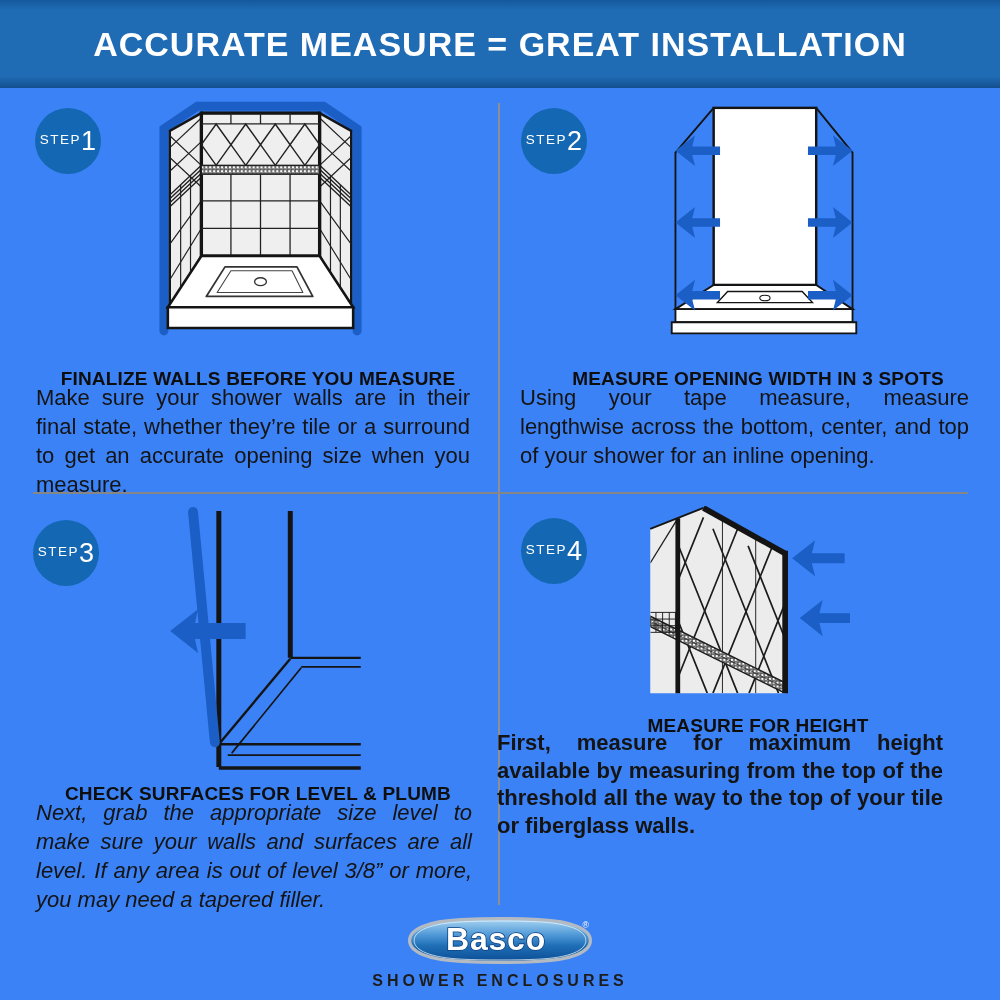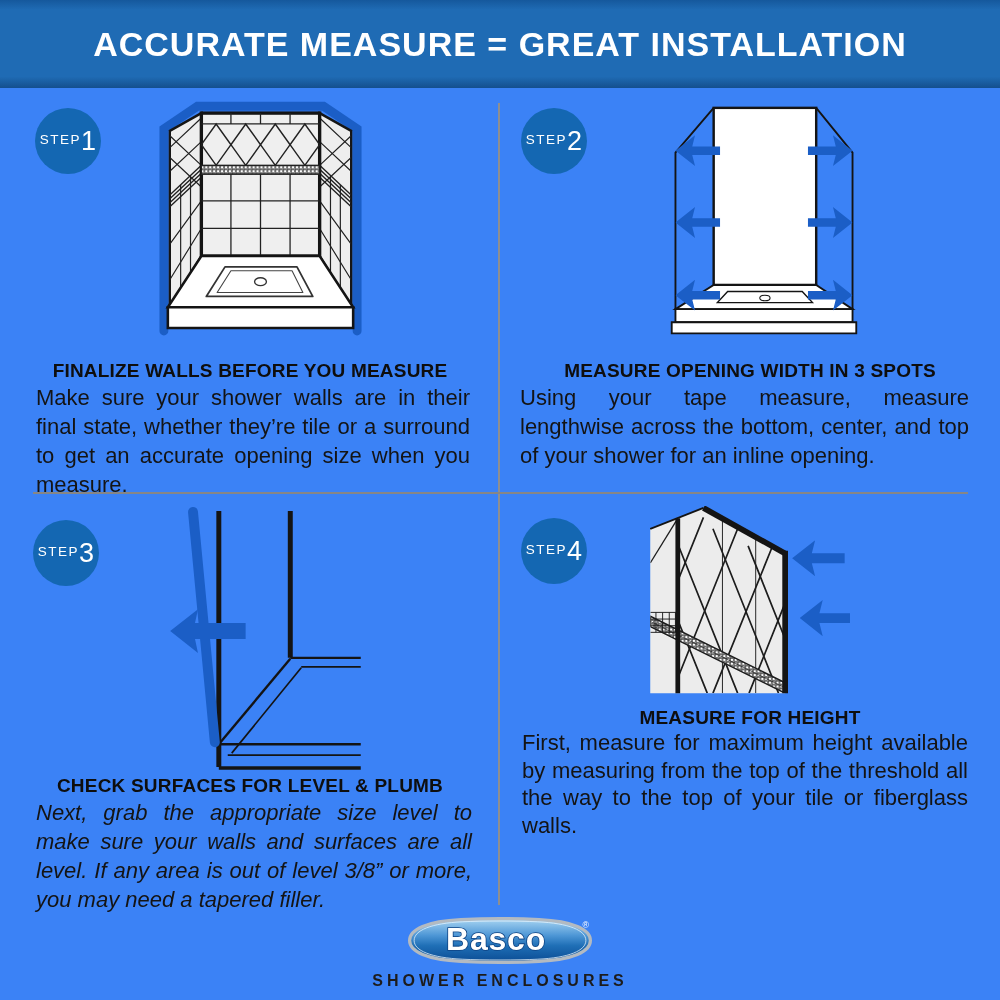--- a/index.html
+++ b/index.html
@@ -9,21 +9,21 @@
           background:linear-gradient(180deg,#15589c 0%,var(--banner-blue,#1f6bb4) 11%,var(--banner-blue,#1f6bb4) 87%,#144f8e 100%);
           display:flex;align-items:center;justify-content:center;}
   .banner h1{margin:0;color:#ffffff;font-size:34px;font-weight:bold;letter-spacing:1px;}
   .vdiv{position:absolute;left:498px;top:103px;width:1.5px;height:802px;background:#8f8f8f;}
   .hdiv{position:absolute;left:33px;top:492px;width:935px;height:2px;background:#868686;}
   .badge{position:absolute;width:66px;height:66px;border-radius:50%;
          background:var(--badge-blue,#1467b2);color:#fff;display:flex;flex-direction:row;
          align-items:center;justify-content:center;line-height:1;}
   .badge .s{font-size:13.5px;letter-spacing:1.5px;margin-bottom:3px;}
   .badge .n{font-size:27px;}
-  .heading{position:absolute;margin:0;font-size:19px;font-weight:bold;color:#0e0e0e;
+  .heading{position:absolute;margin:8px;font-size:19px;font-weight:bold;color:#0e0e0e;
            text-align:center;letter-spacing:0.2px;}
   .body-text{position:absolute;margin:0;font-size:22px;line-height:29px;color:#141414;
              text-align:justify;}
   .body-text p{margin:0;}
   .bt4{line-height:27.5px;}
   .illus{position:absolute;}
   .blueFill{fill:var(--arrow-blue,#1b5ec6);}
   .blueStroke{stroke:var(--arrow-blue,#1b5ec6);}
   .tagline{position:absolute;left:0;top:972px;width:1000px;text-align:center;
            font-size:16px;font-weight:bold;letter-spacing:4px;color:#1c1c1c;}
@@ -197,21 +197,21 @@
         <path d="M0 24 L56 2" stroke="#141414" stroke-width="2" fill="none"></path>
         <path d="M56 2 L142 50" stroke="#141414" stroke-width="6" fill="none"></path>
         <path d="M142 47 V197" stroke="#141414" stroke-width="6" fill="none"></path>
         <path d="M29 13 V197" stroke="#141414" stroke-width="5" fill="none"></path>
       </g>
       <use href="#aL" x="147" y="36" width="60" height="38"></use>
       <use href="#aL" x="155" y="99" width="60" height="38"></use>
     </svg>
 
     <h2 class="heading" style="left:520px;top:707px;width:460px;">MEASURE FOR HEIGHT</h2>
-    <div class="body-text bt4" style="left:522px;top:729px;width:446px;">
+    <div class="body-text bt4" style="left:497px;top:729px;width:446px;font-weight:bold;">
       <p>First, measure for maximum height available by measuring from the top of the threshold all the way to the top of your tile or fiberglass walls.</p>
     </div>
   </section>
 
   <footer>
     <svg class="illus" style="left:400px;top:914px;width:200px;height:53px" viewBox="0 0 250 66">
       <defs>
         <linearGradient id="lg" x1="0" y1="0" x2="0" y2="1">
           <stop offset="0" stop-color="#a8d5f2"></stop>
           <stop offset="0.38" stop-color="#4e97d6"></stop>

